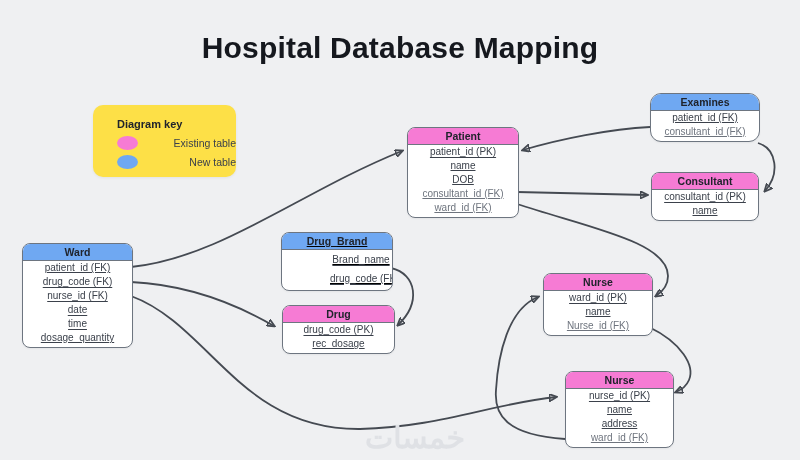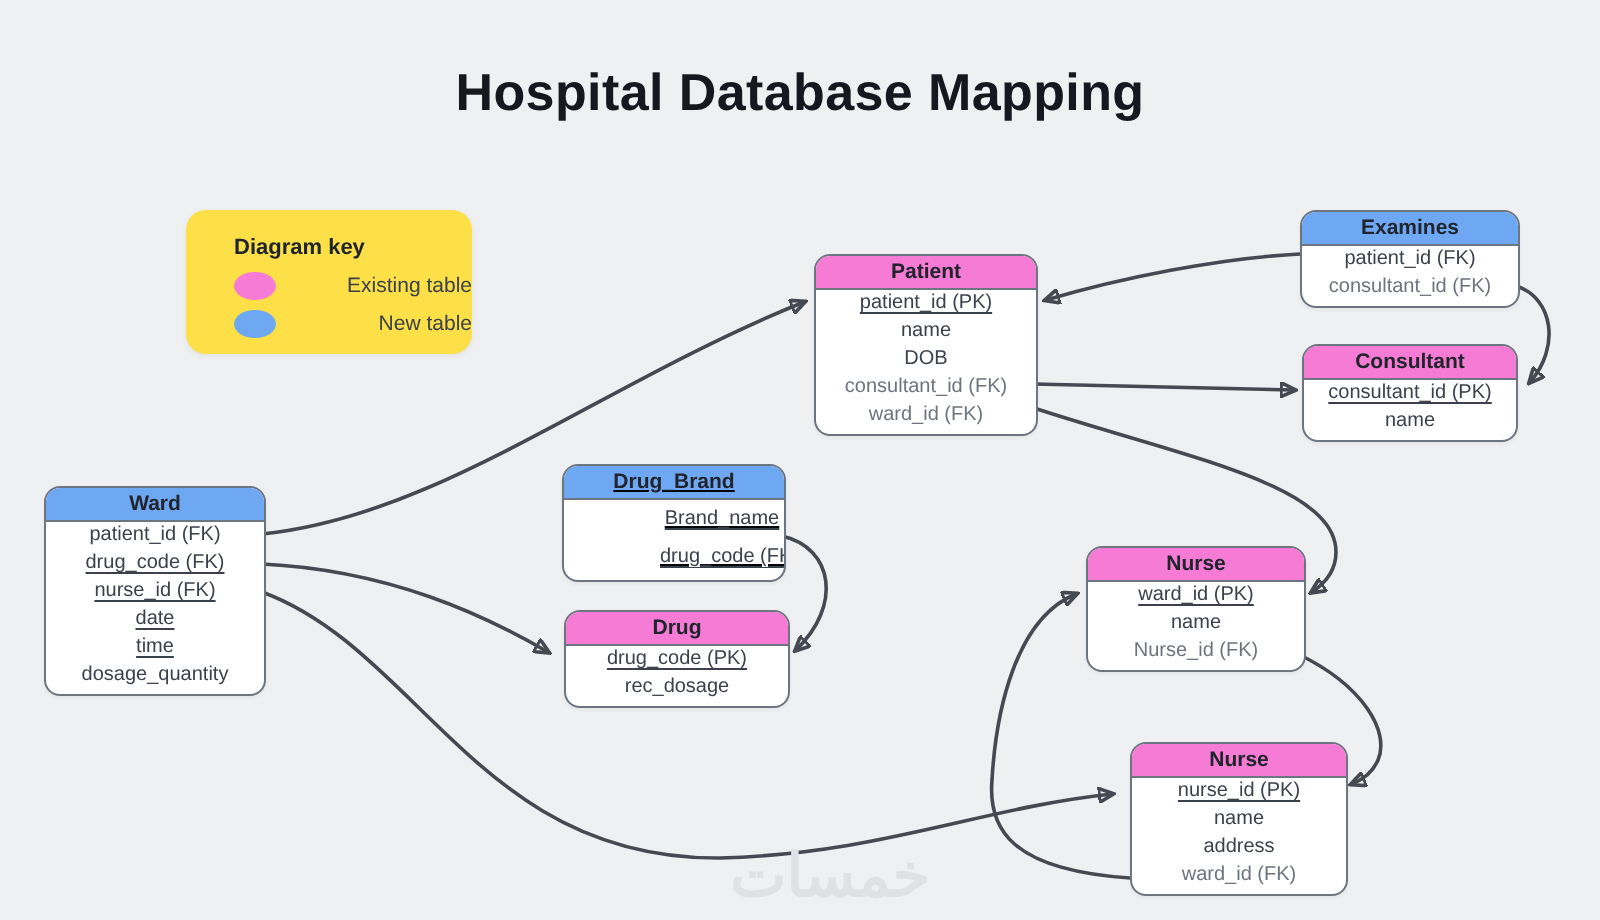--- a/index.html
+++ b/index.html
@@ -1,38 +1,38 @@
 <!DOCTYPE html>
 <html><head>
 <meta charset="utf-8">
 <style>
   html,body{margin:0;padding:0;background:#eff0f2;}
   #stage{position:relative;width:800px;height:460px;background:#eff0f2;overflow:hidden;
          font-family:"Liberation Sans", sans-serif;}
   
   .title{position:absolute;left:0;top:31px;width:800px;text-align:center;
-         font-size:26px;font-weight:800;color:#15181e;letter-spacing:.2px;}
+         font-size:30px;font-weight:800;color:#15181e;letter-spacing:.2px;}
   
   .key{position:absolute;left:93px;top:105px;width:143px;height:72px;background:#fde047;
        border-radius:10px;box-shadow:0 1px 3px rgba(0,0,0,.06);}
   .key-title{font-size:11px;font-weight:bold;color:#20242c;margin:13px 0 6px 24px;}
   .key-item{display:flex;align-items:center;margin:0 0 5px 24px;font-size:10.5px;color:#3b414b;justify-content:space-between;}
   .dot{display:inline-block;width:21px;height:14px;border-radius:50%;margin-right:9px;}
   .pink-bg{background:#f67bd4;}
   .blue-bg{background:#6fa8f2;}
   
   .tbl{position:absolute;background:#ffffff;border:1px solid #6d7580;border-radius:8px;
        overflow:hidden;padding-bottom:2px;box-shadow:0 1px 2px rgba(0,0,0,.05);}
   .th{height:16px;line-height:16px;text-align:center;font-size:10.5px;font-weight:bold;
       color:#20242c;border-bottom:1px solid #6d7580;}
-  .tr{height:14px;line-height:14px;text-align:center;font-size:10px;color:#3b414b;white-space:nowrap;}
+  .tr{height:14px;line-height:14px;text-align:center;font-size:10px;color:#3b414b;white-space:nowrap;text-decoration:underline;}
   .tr.u{text-decoration:underline;text-underline-offset:2px;}
   .tr.muted{color:#6e747e;}
   #t-patient{left:407px;top:127px;width:110px;}
-  #t-examines{left:650px;top:105px;width:108px;}
+  #t-examines{left:650px;top:93px;width:108px;border-radius:11px;}
   #t-consultant{left:651px;top:172px;width:106px;}
   #t-gives{left:22px;top:243px;width:109px;}
   #t-drugbrand{left:281px;top:232px;width:110px;text-decoration:underline;}
   #t-drugbrand .tr{height:19px;line-height:19px;padding-left:48px;}
   #t-drug{left:282px;top:305px;width:111px;}
   #t-ward{left:543px;top:273px;width:108px;}
   #t-nurse{left:565px;top:371px;width:107px;}
   
   svg.wires{position:absolute;left:0;top:0;width:800px;height:460px;}
   svg.wires path{fill:none;stroke:#454a52;stroke-width:1.8;}

